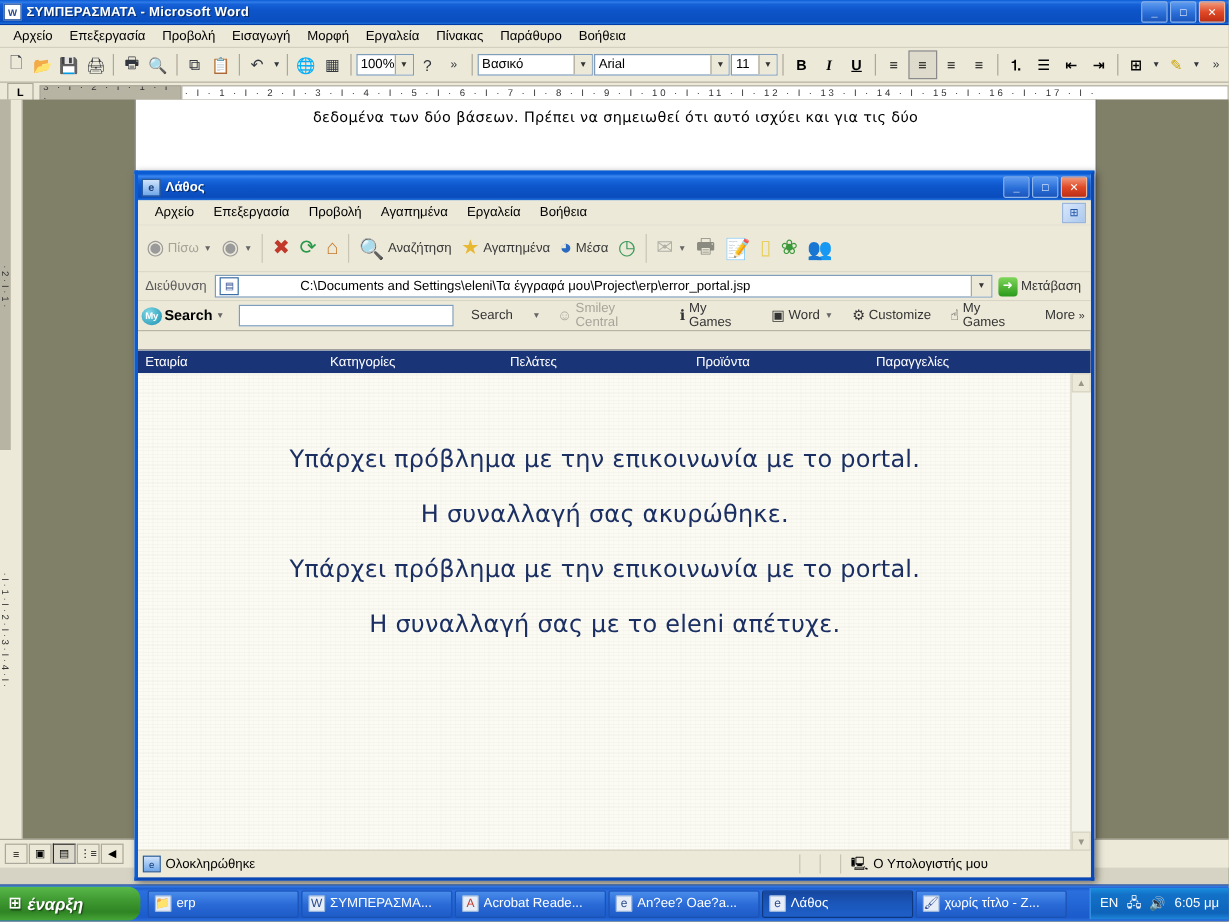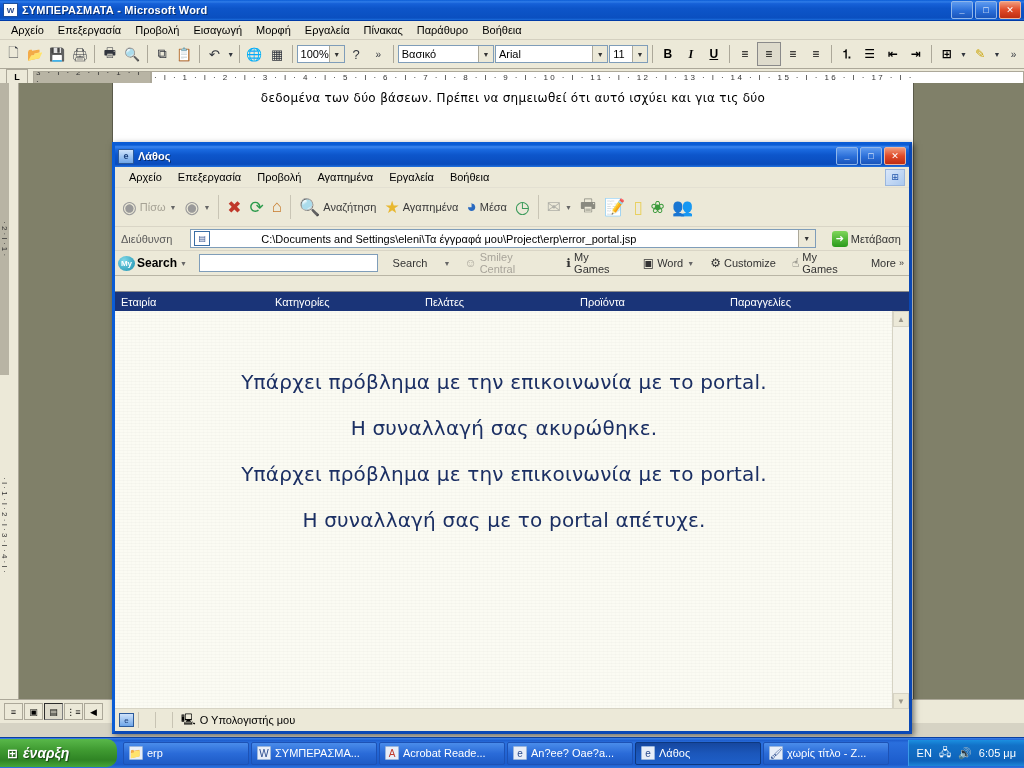--- a/index.html
+++ b/index.html
@@ -129,21 +129,21 @@
     border-bottom:1px solid #d9d5c6;
   }
   .ie-tb{display:flex;align-items:center;gap:3px;height:30px;padding:0 3px;color:#5a5a5a;font-size:11px;}
   .ie-tb .g{font-size:17px;}
   .ie-tb .lbl{color:#3a3a3a;}
   .ie-tb .lbl.dim{color:#a6a295;}
   .ie-dd{font-size:7px;color:#666;margin-left:1px;}
   .ie-sep{width:1px;height:24px;background:#c9c5b5;margin:0 3px;}
 
   .ie-addr{
-    height:23px;display:flex;align-items:center;background:#ece9d8;padding:0 2px;gap:14px;
+    height:23px;display:flex;align-items:center;background:#ece9d8;padding:0 2px;gap:3px;
     border-bottom:1px solid #d9d5c6;
   }
   .addr-lbl{color:#5a5a5a;font-size:11px;padding:0 4px;}
   .addr-box{
     flex:1;height:19px;background:#fff;border:1px solid #7f9db9;display:flex;align-items:center;
     box-sizing:border-box;
   }
   .addr-ico{width:16px;height:15px;margin:0 3px;background:#fff;border:1px solid #3a6ea5;
     font-size:8px;display:flex;align-items:center;justify-content:center;color:#2a4b8d;box-sizing:border-box;}
   .addr-txt{flex:1;font-size:11px;color:#000;white-space:nowrap;overflow:hidden;margin-left:48px;}
@@ -490,31 +490,32 @@
         <span style="width:150px;">Κατηγορίες</span>
         <span style="width:155px;">Πελάτες</span>
         <span style="width:150px;">Προϊόντα</span>
         <span>Παραγγελίες</span>
       </div>
 
       <div class="content-body">
         <div class="err-line">Υπάρχει πρόβλημα με την επικοινωνία με το portal.</div>
         <div class="err-line">Η συναλλαγή σας ακυρώθηκε.</div>
         <div class="err-line">Υπάρχει πρόβλημα με την επικοινωνία με το portal.</div>
-        <div class="err-line">Η συναλλαγή σας με το portal απέτυχε.</div>
+        <div class="err-line">Η συναλλαγή σας με το eleni απέτυχε.</div>
       </div>
 
       <div class="c-scroll">
         <div class="sc-arw">▲</div>
         <div class="sc-arw">▼</div>
       </div>
     </div>
 
     <div class="ie-status">
       <div class="st-ico">e</div>
+      <div class="st-main">Ολοκληρώθηκε</div>
       <div class="st-pan"></div>
       <div class="st-pan"></div>
       <div class="st-zone">
         <span class="zone-ico">🖳</span>
         <span>Ο Υπολογιστής μου</span>
       </div>
     </div>
   </div>
 
   <div class="taskbar">

